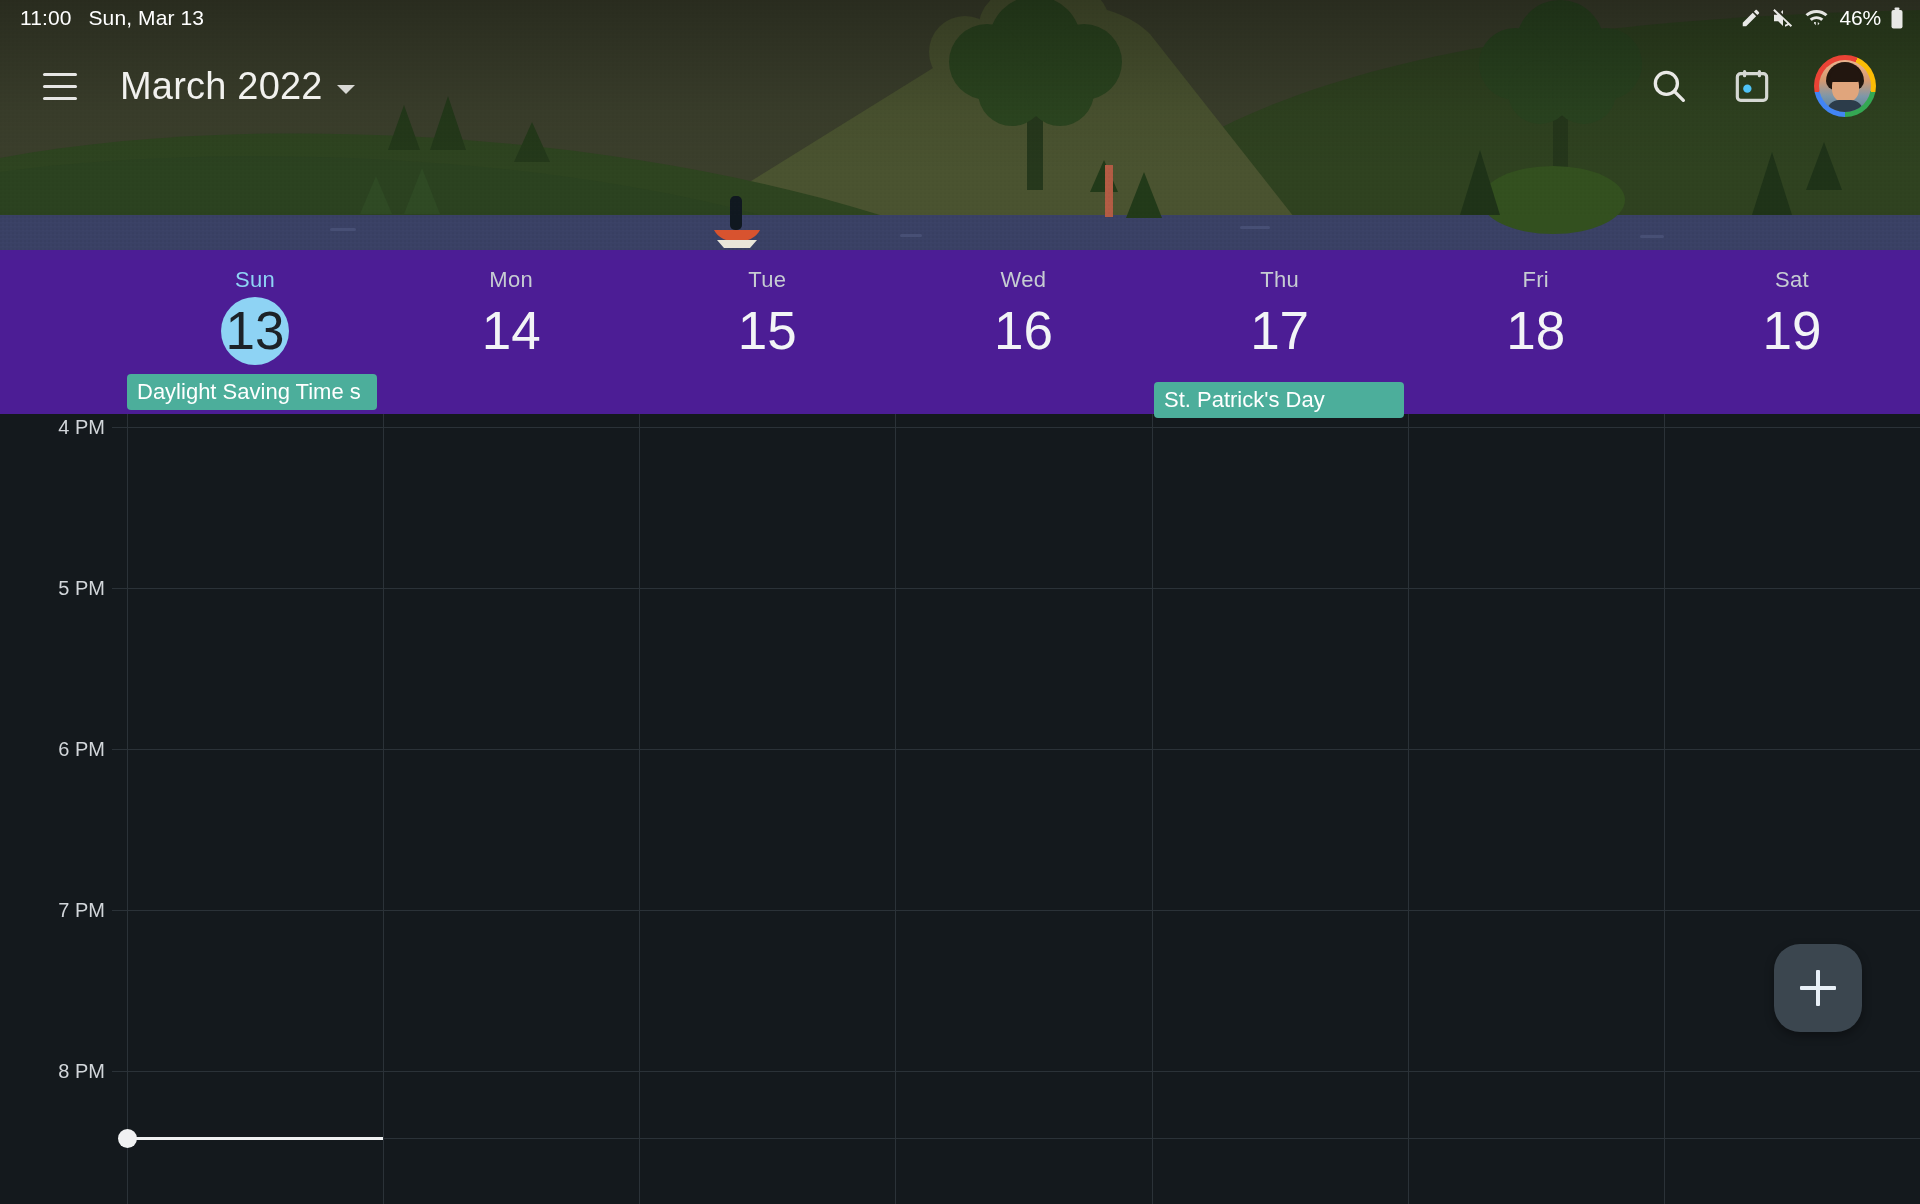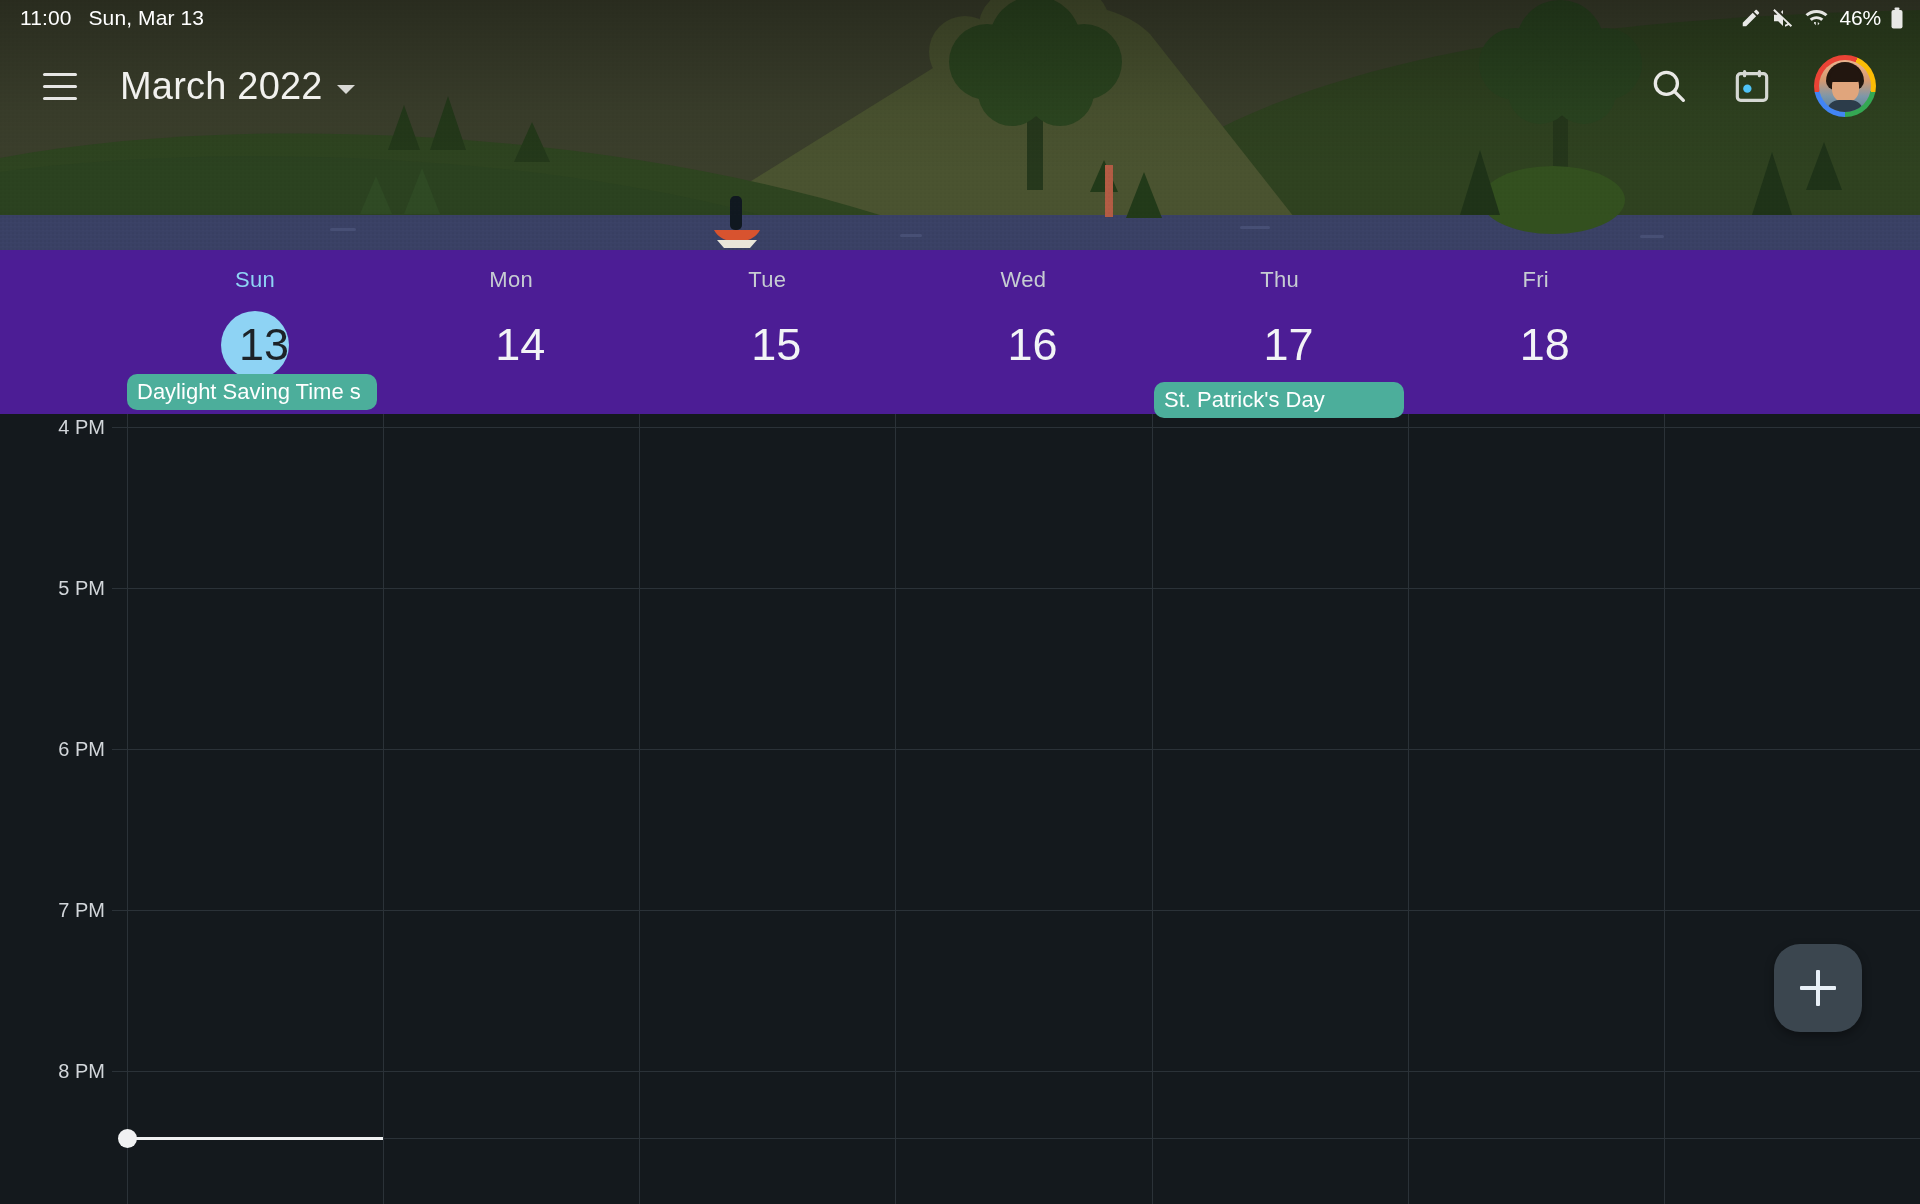--- a/index.html
+++ b/index.html
@@ -90,32 +90,32 @@
     position:absolute; left:0; top:250px; width:1920px; height:164px;
     background:#4c1d95; z-index:15;
   }
   .dh-grid {
     position:absolute; left:127px; top:0; right:0; height:164px;
     display:grid; grid-template-columns:repeat(7,1fr);
   }
   .dh-col { position:relative; display:flex; flex-direction:column; align-items:center; cursor:pointer; }
   .dh-dow { margin-top:17px; font-size:22px; color:#c6ccd2; letter-spacing:.3px; }
   .dh-num {
-    margin-top:18px; font-size:45px; color:#f2f4f6; font-weight:300;
-    width:68px; height:68px; line-height:68px; text-align:right; border-radius:50%;
+    margin-top:4px; font-size:53px; color:#f2f4f6; font-weight:300;
+    width:68px; height:68px; line-height:68px; text-align:center; border-radius:50%;
   }
   .dh-col.today .dh-dow { color:#8ed3f4; }
   .dh-col.today .dh-num { background:#8ed3f4; color:#1c2227; }
 
   
   .alldayrow { position:absolute; left:127px; top:0; right:0; height:164px; pointer-events:none; }
   .chip {
     position:absolute; height:36px; line-height:36px;
     background:#4cae9b; color:#ffffff; font-size:22px;
-    border-radius:10px; padding:0 10px; white-space:nowrap; overflow:hidden;
+    border-radius:4px; padding:0 10px; white-space:nowrap; overflow:hidden;
     pointer-events:auto; cursor:pointer;
   }
   .chip-dst { left:0px; top:124px; width:250px; }
   .chip-stp { left:1027px; top:124px; width:250px;margin-top:8px; }
 
   
   .gridwrap {
     position:absolute; left:0; top:414px; width:1920px; height:790px;
     background:#14191d; overflow:hidden;
   }
@@ -333,20 +333,24 @@
         <span class="dh-num">16</span>
       </div>
       <div class="dh-col">
         <span class="dh-dow">Thu</span>
         <span class="dh-num">17</span>
       </div>
       <div class="dh-col">
         <span class="dh-dow">Fri</span>
         <span class="dh-num">18</span>
       </div>
+      <div class="dh-col">
+        <span class="dh-dow">Sat</span>
+        <span class="dh-num">19</span>
+      </div>
     </div>
     <div class="alldayrow">
       <div class="chip chip-dst">Daylight Saving Time s</div>
       <div class="chip chip-stp">St. Patrick's Day</div>
     </div>
   </div>
 
   <div class="gridwrap">
 
     <div class="hourline" style="top:13px;"></div>

